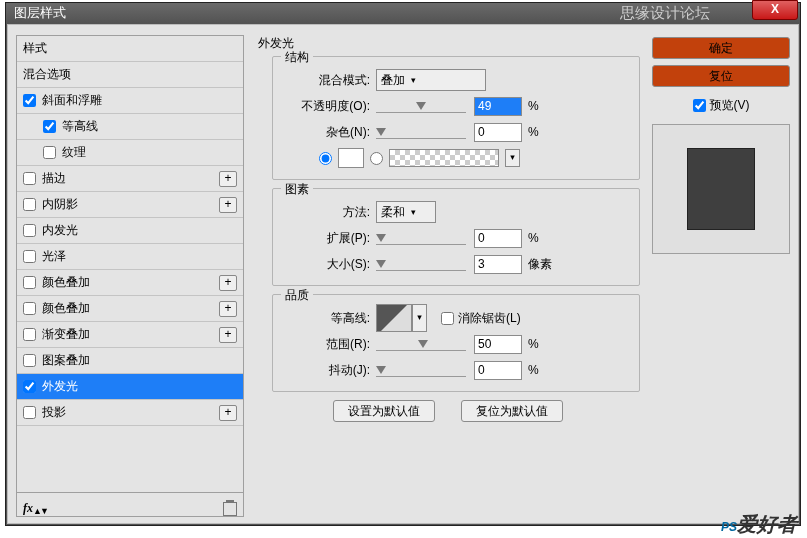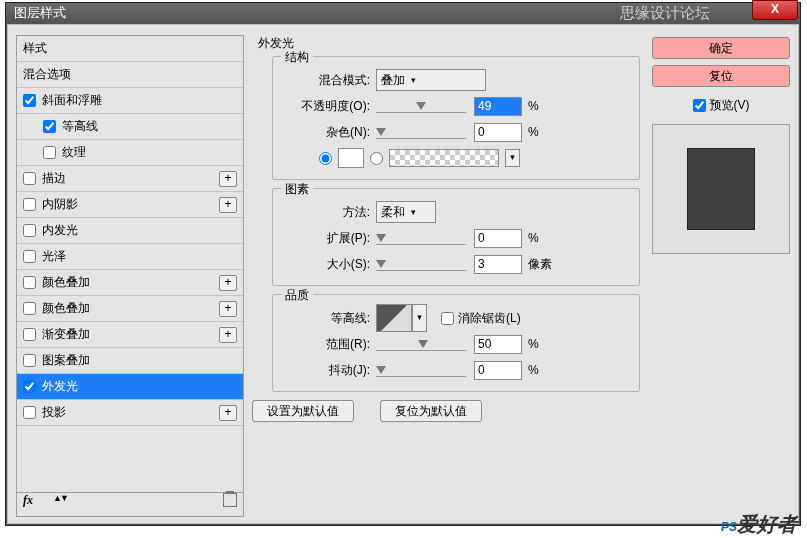--- a/index.html
+++ b/index.html
@@ -11,21 +11,21 @@
 .closebox{position:absolute;right:2px;top:-3px;width:46px;height:20px;background:linear-gradient(#e06060,#c81818);border:1px solid #7a0000;border-radius:0 0 3px 3px;color:#fff;text-align:center;line-height:16px;font-size:12px;font-weight:bold}
 .body{position:absolute;top:21px;left:1px;right:1px;bottom:1px;background:#e4e4e4;border:1px solid #bbb;display:flex;padding:10px 8px 6px 8px;gap:8px}
 .leftcol{width:228px;display:flex;flex-direction:column}
 .stylelist{flex:1;border:1px solid #9f9f9f;background:#e4e4e4;overflow:hidden;display:flex;flex-direction:column}
 .row{height:26px;display:flex;align-items:center;padding:0 6px;border-bottom:1px solid #c4c4c4;background:#e4e4e4;position:relative}
 .row input[type=checkbox]{margin-right:6px}
 .row .lbl{flex:1}
 .row.indent{padding-left:26px}
 .row.sel{background:#1e7ef7;color:#fff}
 .row .plus{width:18px;height:16px;border:1px solid #888;background:#efefef;text-align:center;line-height:13px;font-size:12px;border-radius:2px}
-.stylefoot{height:24px;border:1px solid #9f9f9f;border-top:none;background:#e4e4e4;display:flex;align-items:flex-start;padding:0 6px;gap:20px}
+.stylefoot{height:24px;border:1px solid #9f9f9f;border-top:none;background:#e4e4e4;display:flex;align-items:flex-end;padding:0 6px;gap:0}
 .fxicon{font-style:italic;font-weight:bold;font-family:serif}
 .arrows{font-size:9px;letter-spacing:-2px}
 .trash{margin-left:auto;width:14px;height:14px;border:1px solid #777;position:relative}
 .trash::before{content:"";position:absolute;top:-3px;left:2px;width:8px;height:2px;background:#777}
 .midcol{flex:1;position:relative}
 .fieldset{border:1px solid #b4b4b4;border-radius:2px;margin:0 4px 8px 20px;padding:10px 8px 8px 8px;position:relative}
 .legend{position:absolute;top:-8px;left:8px;background:#e4e4e4;padding:0 4px;font-size:12px}
 .frow{display:flex;align-items:center;height:26px}
 .flab{width:95px;text-align:right;padding-right:6px}
 .select{height:20px;border:1px solid #8b8b8b;background:#eee;display:inline-flex;align-items:center;padding:10px 4px;position:relative}
@@ -33,24 +33,24 @@
 .slider{width:90px;height:14px;position:relative;border-bottom:1px solid #999;margin-right:8px}
 .slider .tri{position:absolute;top:3px;width:0;height:0;border-left:5px solid transparent;border-right:5px solid transparent;border-top:8px solid #777}
 .numbox{width:48px;height:19px;border:1px solid #8b8b8b;background:#fff;padding:0 3px;line-height:17px}
 .numbox.sel{background:#1e7ef7;color:#fff}
 .unit{margin-left:6px}
 .radiorow{display:flex;align-items:center;gap:6px;margin-left:38px}
 .swatch{width:26px;height:20px;border:1px solid #8b8b8b;background:#fff}
 .gradbox{width:110px;height:18px;border:1px solid #8b8b8b;background:repeating-conic-gradient(#ccc 0 25%,#fff 0 50%) 0 0/10px 10px}
 .dd{width:15px;height:18px;border:1px solid #8b8b8b;background:#eee;text-align:center;line-height:15px;font-size:9px}
 .contour{width:36px;height:28px;border:1px solid #8b8b8b;background:linear-gradient(135deg,#555 49%,#ddd 51%)}
-.btnrow{display:flex;gap:26px;justify-content:flex-start;margin-top:6px}
+.btnrow{display:flex;gap:26px;justify-content:center;margin-top:6px}
 .btn{height:22px;padding:0 14px;border:1px solid #8b8b8b;background:#eee;border-radius:3px;line-height:20px}
 .rightcol{width:138px;display:flex;flex-direction:column;gap:6px;padding-top:2px}
-.rbtn{height:22px;border:1px solid #8b8b8b;background:#fca5a5;border-radius:3px;text-align:center;line-height:20px}
+.rbtn{height:22px;border:1px solid #8b8b8b;background:#c2410c;border-radius:3px;text-align:center;line-height:20px}
 .prevrow{display:flex;align-items:center;justify-content:center;gap:4px;margin-top:4px}
 .preview{margin-top:4px;border:1px solid #9f9f9f;background:#e0e0e0;height:130px;display:flex;align-items:center;justify-content:center}
 .prevsw{width:68px;height:82px;background:#3f3f3f;border:1px solid #222}
 .watermark{position:absolute;right:10px;bottom:0;font-size:22px;font-weight:bold;font-style:italic}
 .watermark .ps{color:#0369a1}
 .watermark .cn{color:#333;font-size:20px}
 </style>
 </head>
 <body>
 

